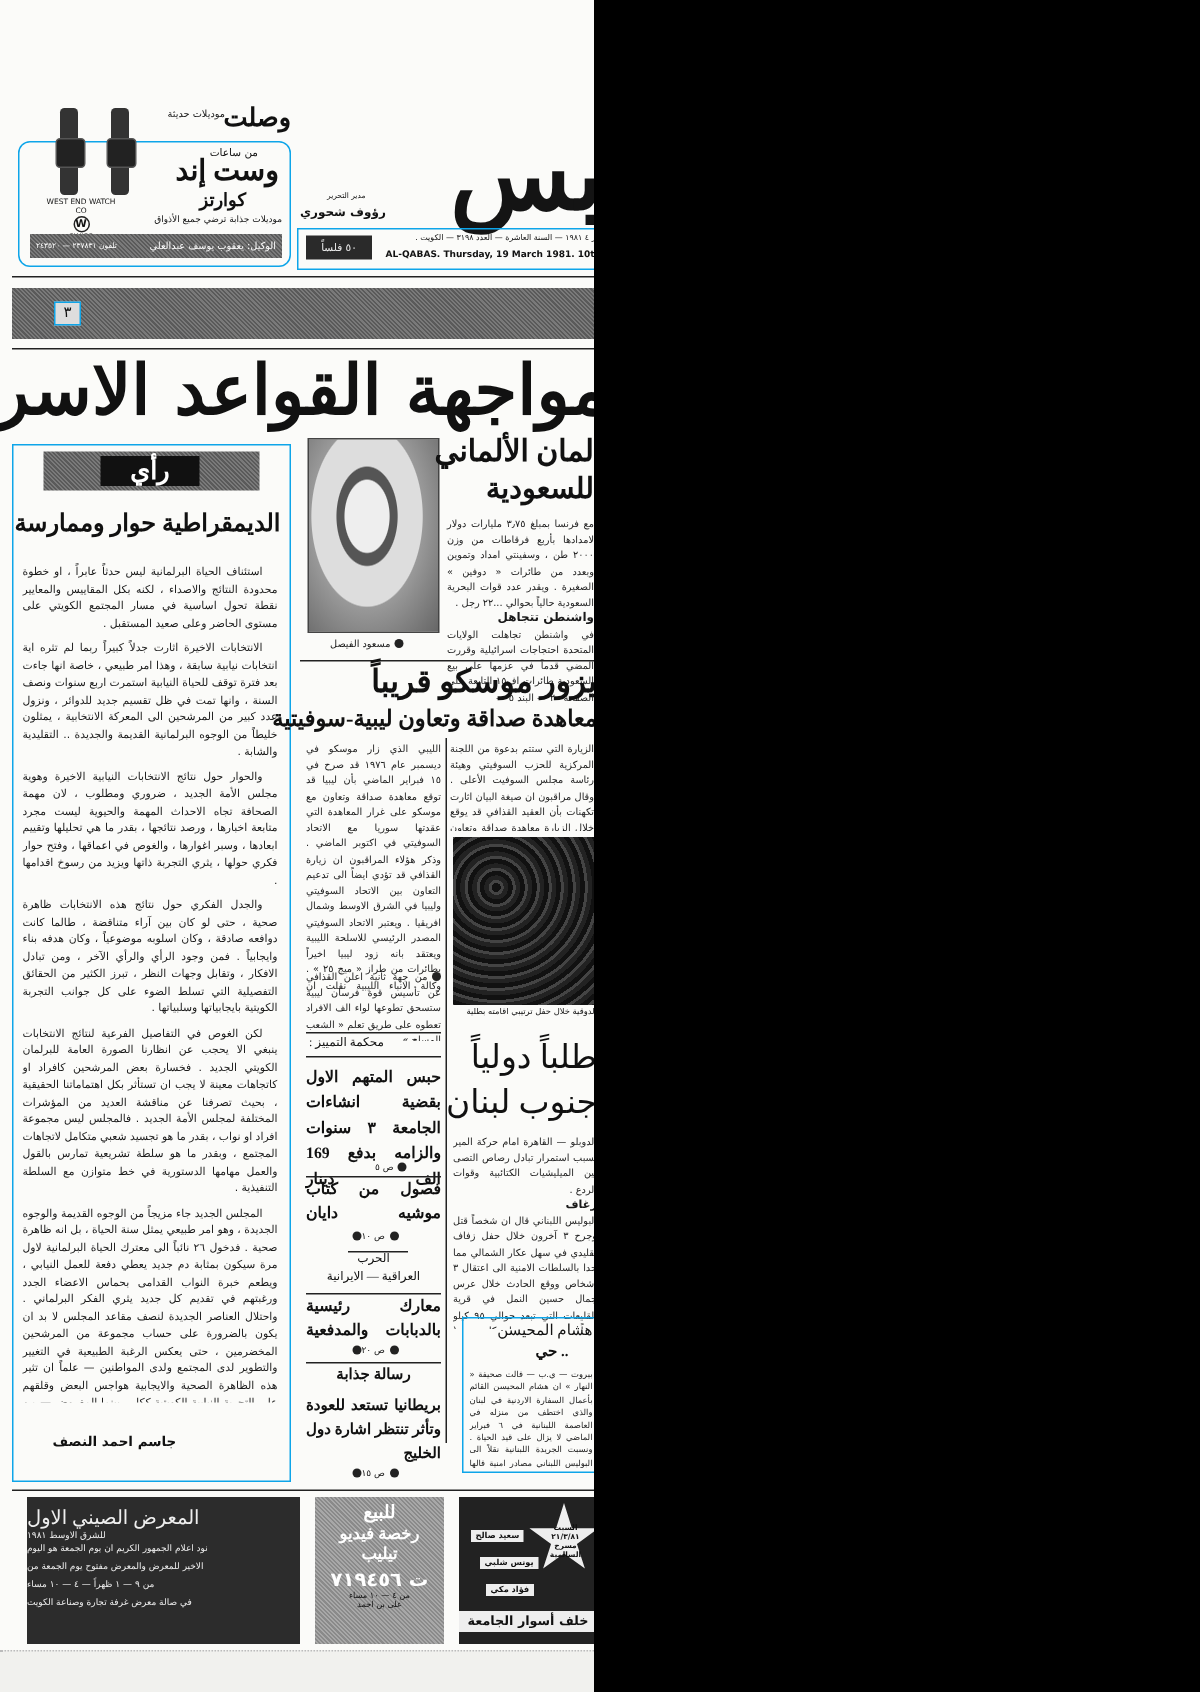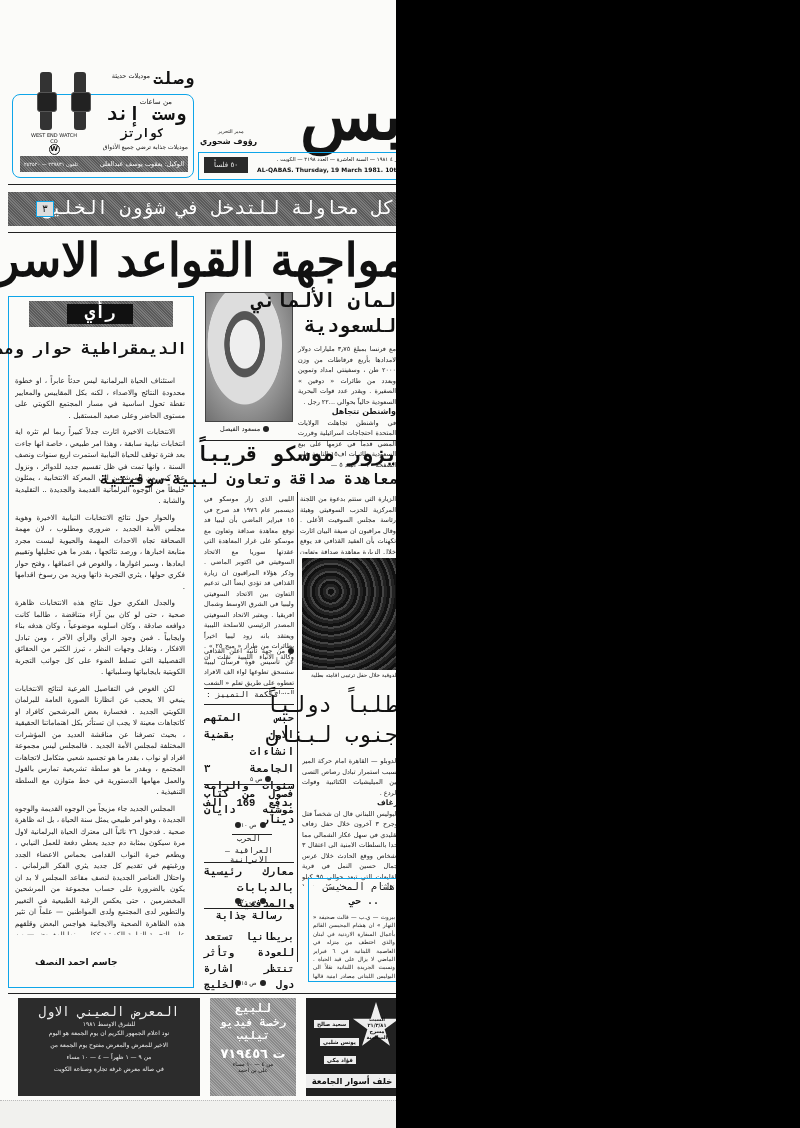--- a/index.html
+++ b/index.html
@@ -5,21 +5,21 @@
   html,body{margin:0;padding:0;}
   body{width:800px;height:1128px;background:#000;position:relative;overflow:hidden;font-family:"DejaVu Sans",sans-serif;}
   .page{position:absolute;left:0;top:0;width:396px;height:1128px;background:#fbfbf9;overflow:hidden;color:#111;}
   .abs{position:absolute;}
   .rtl{direction:rtl;text-align:right;}
   .hr{position:absolute;background:#222;}
   .gray{background:repeating-linear-gradient(45deg,#5a5a5a 0 1px,#7a7a7a 1px 2px);}
   .darkbox{background:#2a2a2a;color:#eee;}
   .body-text{font-size:7.2px;line-height:11.5px;direction:rtl;text-align:justify;color:#1a1a1a;}
   .body-text p{margin:0 0 5px 0;text-indent:10px;}
-  .serif{font-family:Liberation Mono, monospace;}
+  .serif{font-family:Liberation Serif, serif;}
   .bold{font-weight:bold;}
   .mast{font-family:"DejaVu Serif",serif;font-weight:900;}
   .watch{position:absolute;width:12px;height:58px;background:#333;border-radius:3px;}
   .watch .face{position:absolute;left:-3px;top:20px;width:18px;height:18px;background:#222;border:1px solid #555;border-radius:3px;}
   .photo{background:radial-gradient(ellipse at 45% 40%,#eee 0 22%,#555 23% 30%,#ddd 31% 55%,#999 56%,#666 100%);}
   .crowd{background:repeating-radial-gradient(circle at 30% 30%,#111 0 3px,#444 3px 5px,#222 5px 8px);}
   .bullet{display:inline-block;width:6px;height:6px;border-radius:50%;background:#222;vertical-align:middle;margin-left:3px;}
   .box{border:1px solid #0ea5e9;}
 </style>
 </head>
@@ -61,21 +61,20 @@
     <div class="abs darkbox" style="left:5px;top:4px;width:44px;height:16px;font-size:7px;line-height:16px;text-align:center;direction:rtl;">
       <span>٥٠ فلساً</span>
     </div>
     <div class="abs rtl" style="left:58px;top:3px;width:140px;font-size:5.3px;white-space:nowrap;overflow:hidden;">ر ٤ ١٩٨١ — السنة العاشرة — العدد ٣١٩٨ — الكويت .</div>
     <div class="abs bold" style="left:58px;top:13px;font-size:6px;white-space:nowrap;">AL-QABAS. Thursday, 19 March 1981. 10th</div>
   </div>
 
   <div class="hr" style="left:8px;top:184px;width:390px;height:1px;"></div>
 
   <div class="abs gray" style="left:8px;top:192px;width:392px;height:34px;">
-    <div class="abs rtl serif" style="right:6px;top:4px;font-size:19px;color:#fff;white-space:nowrap;">كل محاولة للتدخل في شؤون الخليج</div>
     <div class="abs box" style="left:28px;top:9px;width:16px;height:14px;background:#ddd;color:#111;font-size:10px;line-height:14px;text-align:center;">٣</div>
   </div>
   <div class="hr" style="left:8px;top:232px;width:390px;height:1px;"></div>
 
   <div class="abs rtl mast" style="right:-10px;top:228px;font-size:46px;line-height:64px;white-space:nowrap;letter-spacing:-1px;">مواجهة القواعد الاسرائيلية</div>
 
   <div class="abs box" style="left:8px;top:296px;width:184px;height:690px;border-width:1.5px;">
     <div class="abs gray" style="left:20px;top:4px;width:144px;height:26px;">
       <div class="abs darkbox rtl serif bold" style="left:38px;top:3px;width:66px;height:20px;font-size:17px;line-height:20px;text-align:center;background:#111;color:#fff;">رأي</div>
     </div>
@@ -159,21 +158,21 @@
   </div>
 
   <div class="abs box" style="left:308px;top:878px;width:90px;height:102px;border-right:none;">
     <div class="abs rtl serif" style="right:4px;top:2px;font-size:10px;white-space:nowrap;">هشام المحيسن</div>
     <div class="abs rtl serif bold" style="right:20px;top:16px;font-size:10px;">.. حي</div>
     <div class="abs body-text" style="left:4px;top:34px;width:82px;height:66px;overflow:hidden;font-size:5.6px;line-height:8.4px;">بيروت — ي.ب — قالت صحيفة « النهار » ان هشام المحيسن القائم بأعمال السفارة الاردنية في لبنان والذي اختطف من منزله في العاصمة اللبنانية في ٦ فبراير الماضي لا يزال على قيد الحياة . ونسبت الجريدة اللبنانية نقلاً الى البوليس اللبناني مصادر امنية قالها لم تعط اية تفصيلات .</div>
   </div>
 
   <div class="hr" style="left:8px;top:993px;width:390px;height:1px;"></div>
 
-  <div class="abs darkbox rtl" style="left:18px;top:998px;width:182px;height:98px;background:#2c2c2c;text-align:center;">
+  <div class="abs darkbox rtl" style="left:18px;top:998px;width:182px;height:98px;background:#2c2c2c;text-align:left;">
     <div class="serif" style="font-size:13px;margin-top:6px;">المعرض الصيني الاول</div>
     <div style="font-size:6px;">للشرق الاوسط ١٩٨١</div>
     <div style="font-size:6px;line-height:12px;">نود اعلام الجمهور الكريم ان يوم الجمعة هو اليوم</div>
     <div style="font-size:6px;line-height:12px;">الاخير للمعرض والمعرض مفتوح يوم الجمعة من</div>
     <div style="font-size:6px;line-height:12px;">من ٩ — ١ ظهراً — ٤ — ١٠ مساء</div>
     <div style="font-size:6px;line-height:12px;">في صالة معرض غرفة تجارة وصناعة الكويت</div>
   </div>
 
   <div class="abs gray rtl" style="left:210px;top:998px;width:86px;height:98px;background:repeating-linear-gradient(45deg,#8a8a8a 0 1px,#a8a8a8 1px 2px);text-align:center;color:#111;">
     <div class="serif bold" style="font-size:12px;margin-top:3px;color:#fff;">للبيع</div>

